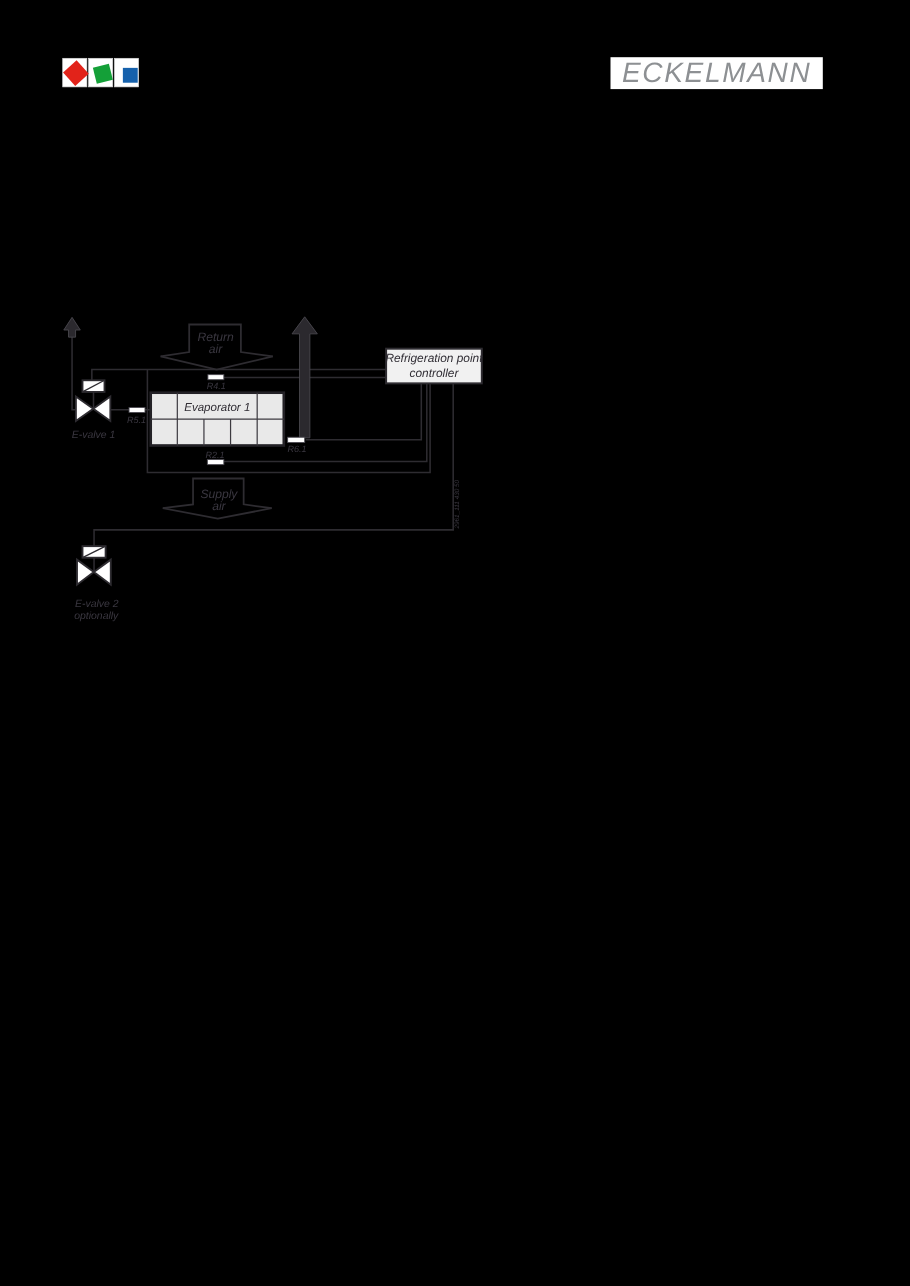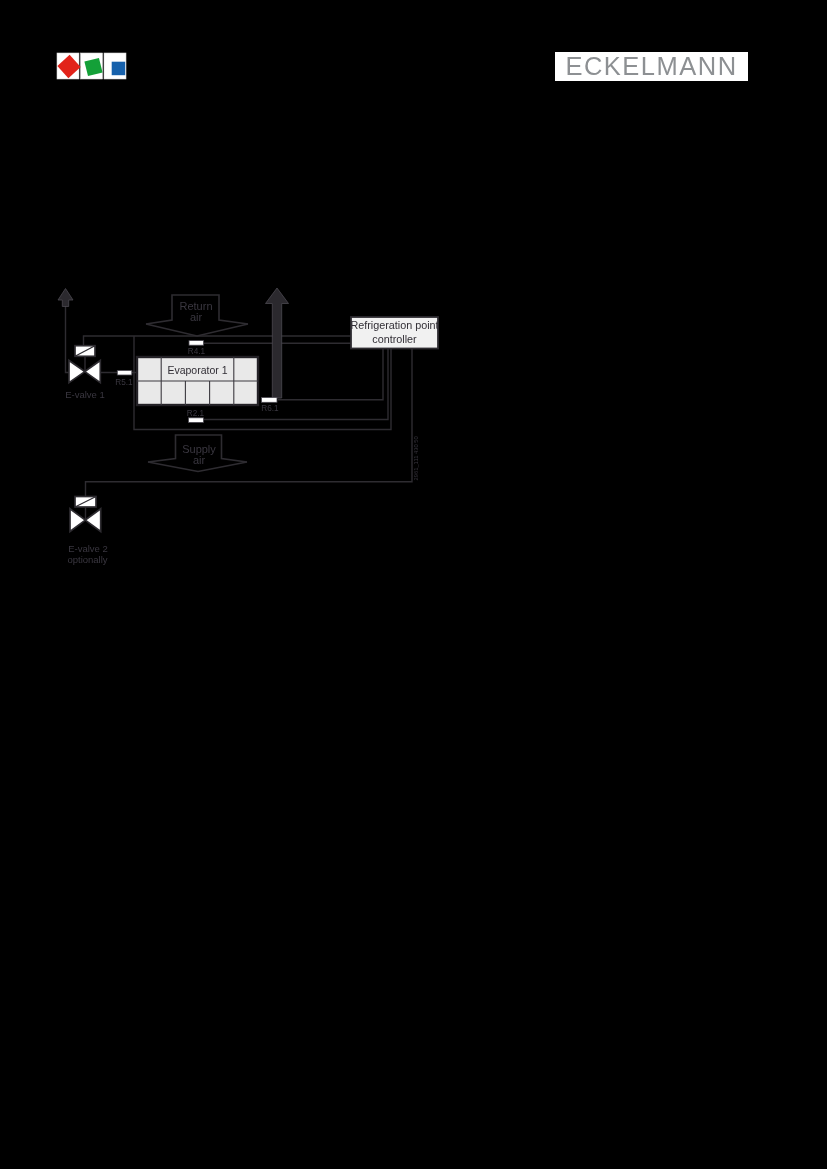--- a/index.html
+++ b/index.html
@@ -1,17 +1,17 @@
 <!DOCTYPE html>
 <html><head>
 <meta charset="utf-8">
 <style>
   html,body{margin:0;padding:0;background:#000;}
   .page{position:relative;width:827px;height:925px;background:#000;overflow:hidden;
-        font-family:"Liberation Sans",sans-serif;}
+        font-family:"Liberation Sans",sans-serif;font-style:italic;}
   svg{position:absolute;left:0;top:0;}
   svg text{font-family:"Liberation Sans",sans-serif;}
   .wire{stroke:#2e2c31;stroke-width:1.4;fill:none;}
   .airline{stroke:#2e2c31;stroke-width:1.6;fill:none;}
   .boxline{fill:#f1f1f1;stroke:#2e2c31;stroke-width:1.8;}
   .evap{fill:#e9e9e9;stroke:#232126;stroke-width:2.4;}
   .evapgrid{stroke:#3c3a40;stroke-width:1.1;fill:none;}
   .sensor{fill:#ffffff;stroke:#4a4850;stroke-width:0.8;}
   .valvewhite{fill:#ffffff;stroke:#2e2c31;stroke-width:1.7;}
   .darkarrow{fill:#2b292e;stroke:#4b4950;stroke-width:0.8;}

